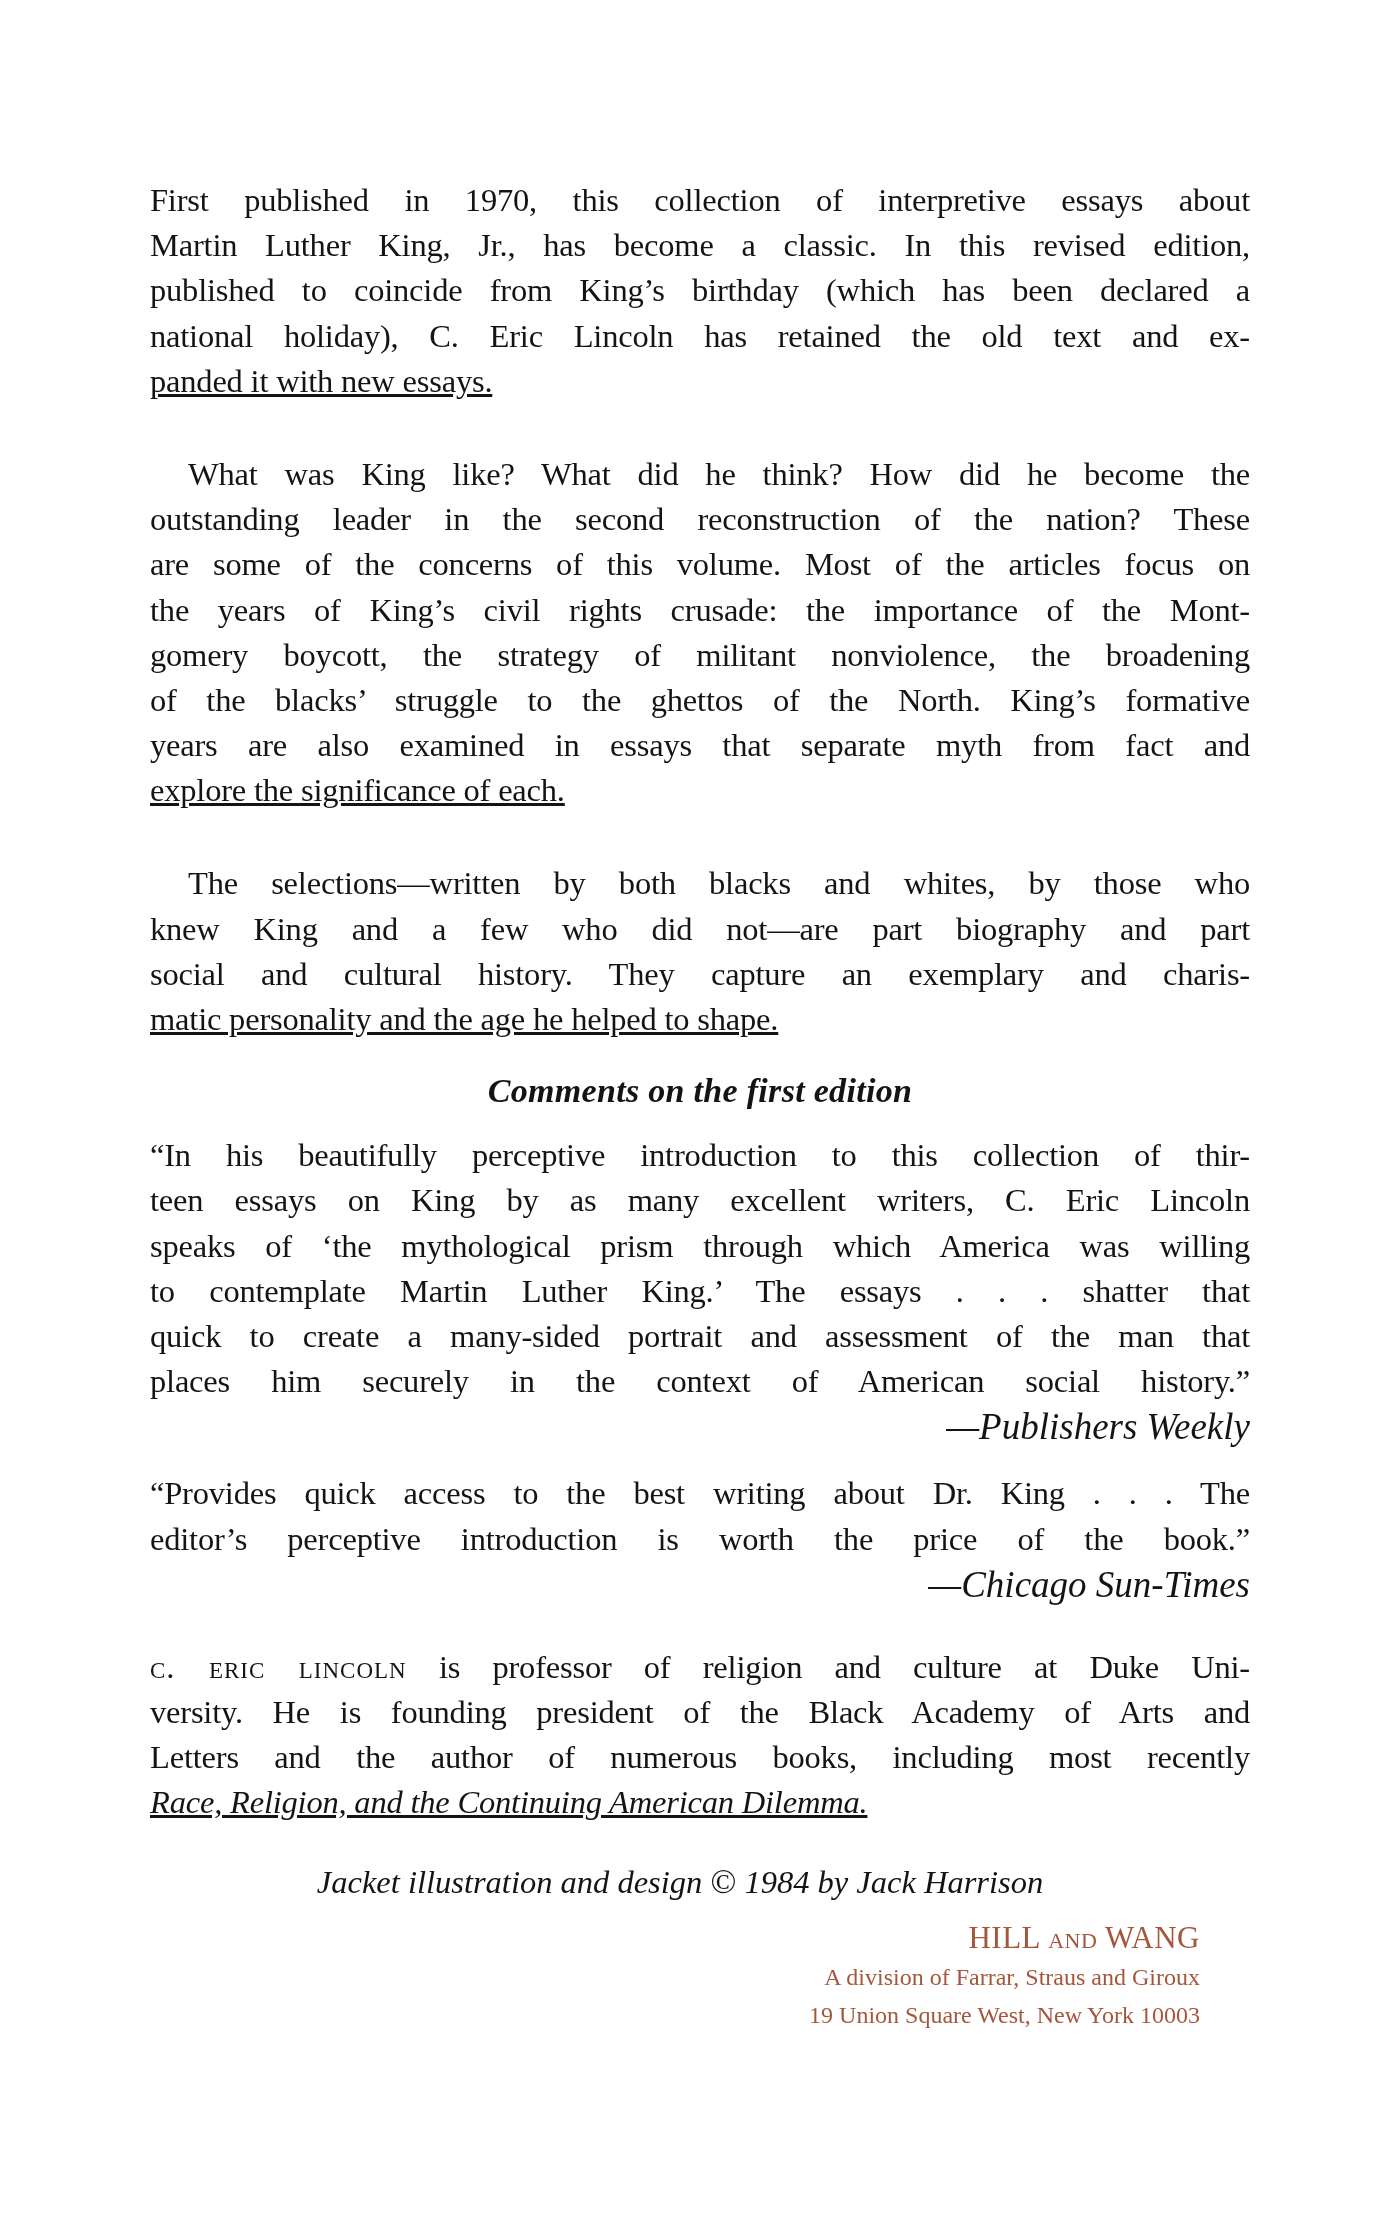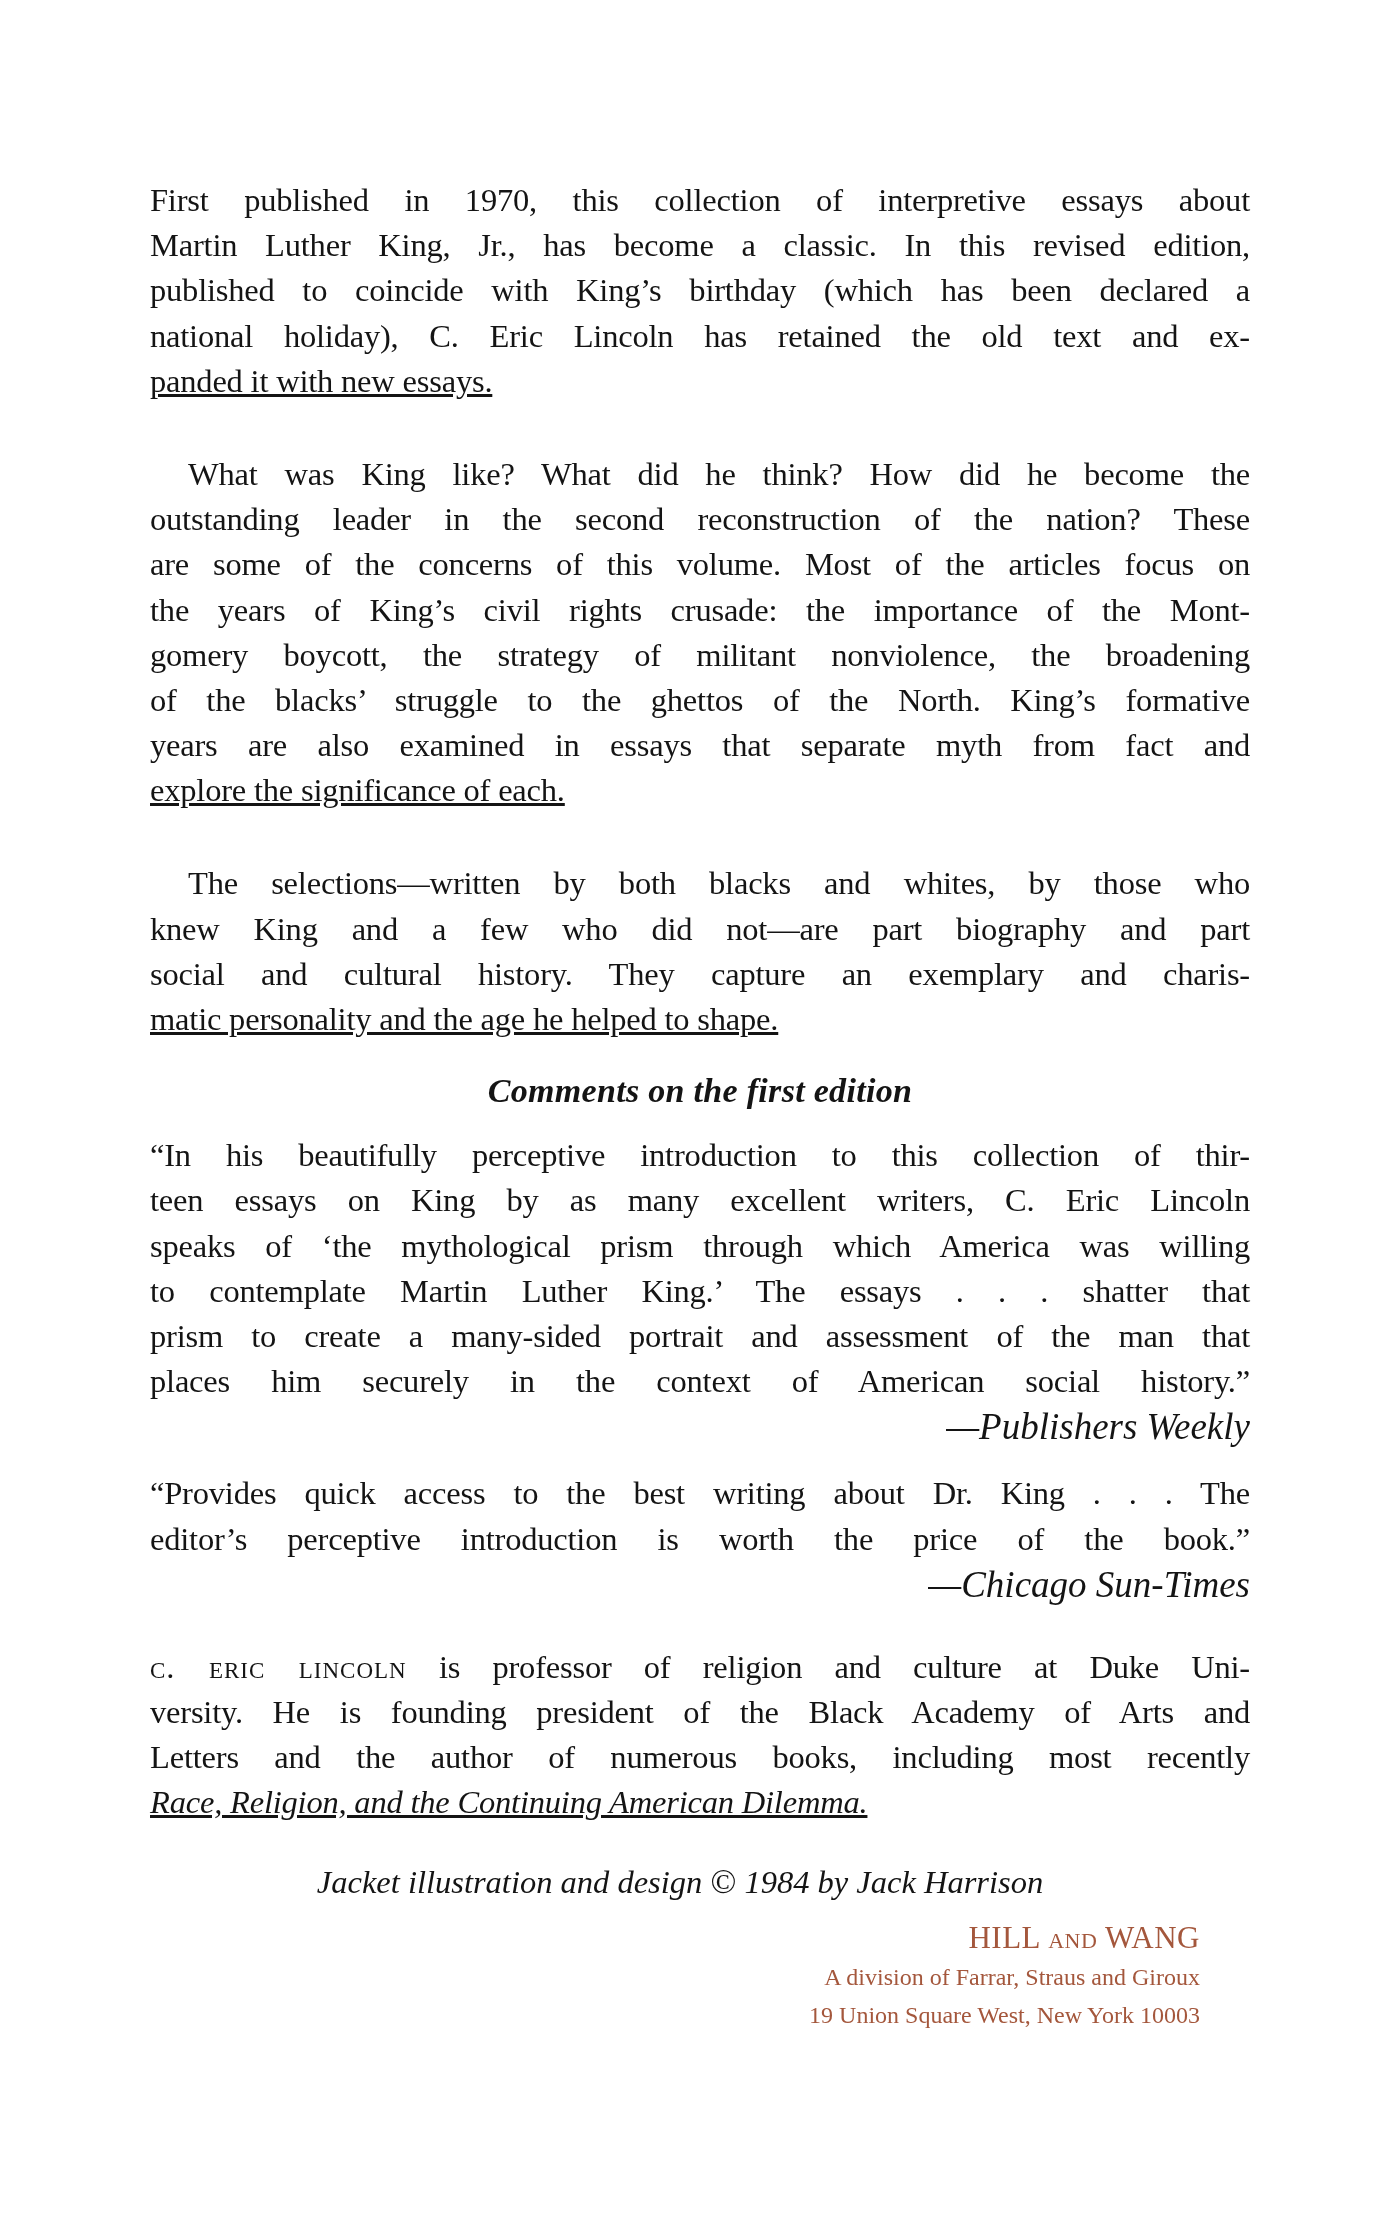--- a/index.html
+++ b/index.html
@@ -118,21 +118,21 @@
     }
   </style>
 </head>
 <body>
 
 <div class="page">
 
   <div class="para">
     <span class="line">First published in 1970, this collection of interpretive essays about</span>
     <span class="line">Martin Luther King, Jr., has become a classic. In this revised edition,</span>
-    <span class="line">published to coincide with King’s birthday (which has been declared a</span>
+    <span class="line">published to coincide from King’s birthday (which has been declared a</span>
     <span class="line">national holiday), C. Eric Lincoln has retained the old text and ex-</span>
     <span class="line last">panded it with new essays.</span>
   </div>
 
   <div class="para">
     <span class="line indent">What was King like? What did he think? How did he become the</span>
     <span class="line">outstanding leader in the second reconstruction of the nation? These</span>
     <span class="line">are some of the concerns of this volume. Most of the articles focus on</span>
     <span class="line">the years of King’s civil rights crusade: the importance of the Mont-</span>
     <span class="line">gomery boycott, the strategy of militant nonviolence, the broadening</span>
@@ -148,21 +148,21 @@
     <span class="line last">matic personality and the age he helped to shape.</span>
   </div>
 
   <span class="heading">Comments on the first edition</span>
 
   <div class="quote-block">
     <span class="line">“In his beautifully perceptive introduction to this collection of thir-</span>
     <span class="line">teen essays on King by as many excellent writers, C. Eric Lincoln</span>
     <span class="line">speaks of ‘the mythological prism through which America was willing</span>
     <span class="line">to contemplate Martin Luther King.’ The essays . . . shatter that</span>
-    <span class="line">prism to create a many-sided portrait and assessment of the man that</span>
+    <span class="line">quick to create a many-sided portrait and assessment of the man that</span>
     <span class="line">places him securely in the context of American social history.”</span>
     <span class="attribution">—Publishers Weekly</span>
   </div>
 
   <div class="quote-block">
     <span class="line">“Provides quick access to the best writing about Dr. King . . . The</span>
     <span class="line">editor’s perceptive introduction is worth the price of the book.”</span>
     <span class="attribution">—Chicago Sun-Times</span>
   </div>
 

